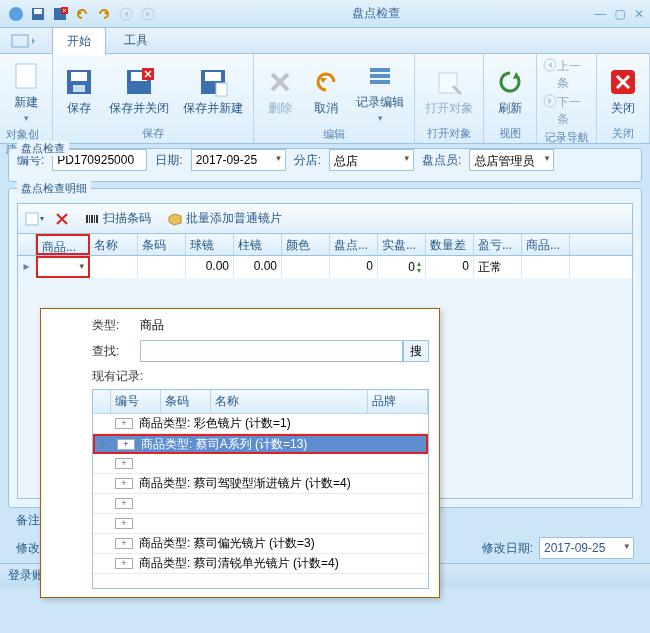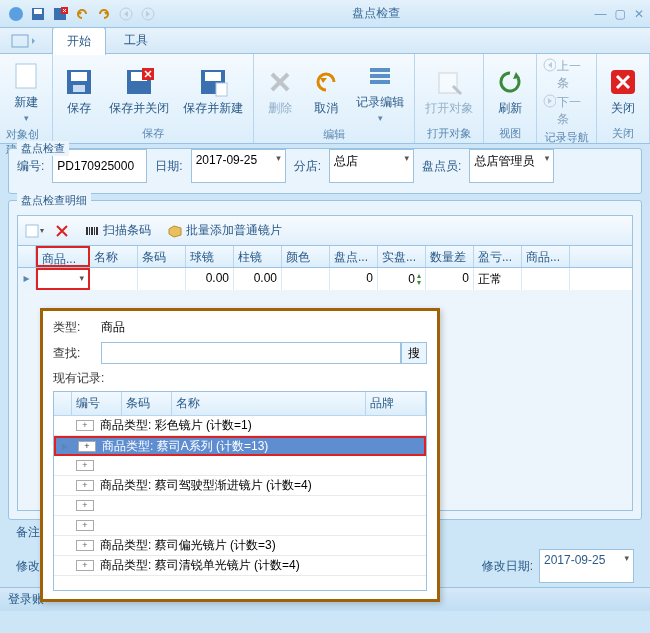--- a/index.html
+++ b/index.html
@@ -24,37 +24,37 @@
 .ribbon-label { color: #2b5a88; text-align: center; white-space: nowrap; }
 .ribbon-group-title { color: #5a86b0; font-size: 11px; margin-top: 2px; }
 .small-stack { display: flex; flex-direction: column; gap: 2px; }
 .small-item { display: flex; gap: 1px; color: #8ca8c0; cursor: pointer; }
 
 .content { padding: 4px 8px 0; }
 .groupbox { border: 1px solid #9bc2e0; border-radius: 3px; background: #eaf4fd; margin-bottom: 6px; position: relative; }
 .groupbox-title { position: absolute; top: -8px; left: 8px; background: #eaf4fd; padding: 0 4px; color: #2b5a88; font-size: 11px; }
 .form-row { display: flex; align-items: center; gap: 8px; padding: 0 8px 10px; }
 .form-row label { color: #2b5a88; }
-.input { background: #fff; border: 1px solid #9bc2e0; padding: 3px 4px; height: 34px; }
+.input { background: #fff; border: 1px solid #9bc2e0; padding: 3px 4px; height: 22px; }
 
 .detail-container { border: 1px solid #9bc2e0; border-radius: 3px; background: #eaf4fd; padding: 14px 8px 8px; position: relative; }
 .inner-panel { border: 1px solid #9bc2e0; background: #edf5fc; }
 .toolbar { height: 30px; background: linear-gradient(#f7fbff, #e2f0fb); display: flex; align-items: center; gap: 4px; padding: 0 4px; border-bottom: 1px solid #9bc2e0; }
 .tb-btn { width: 24px; height: 24px; display: flex; align-items: center; justify-content: center; cursor: pointer; }
 .scan-input { flex: 0 0 180px; height: 22px; border: 1px solid #c8c8c8; color: #b8b8b8; padding: 0 4px; font-size: 14px; background: #fff; }
 .tb-link { color: #2b5a88; cursor: pointer; display: flex; align-items: center; gap: 3px; padding: 0 6px; }
 
 .grid-head { height: 22px; background: linear-gradient(#f2f9ff, #dceefb); display: flex; border-bottom: 1px solid #9bc2e0; }
 .grid-head .cell { border-right: 1px solid #b8d6ee; padding: 3px 4px; color: #2b5a88; overflow: hidden; white-space: nowrap; text-overflow: ellipsis; }
 .grid-row { height: 22px; display: flex; background: #fff; }
 .grid-row .cell { border-right: 1px solid #d8e8f5; padding: 3px 4px; text-align: right; overflow: hidden; }
 .red-box { border: 2px solid #d22 !important; }
 .dd-arrow { float: right; color: #555; font-size: 9px; }
 
-.dropdown { position: absolute; left: 40px; top: 308px; width: 400px; background: #fff; border: 3px solid #a16207; box-shadow: 2px 2px 6px rgba(0,0,0,.2); }
+.dropdown { position: absolute; left: 40px; top: 308px; width: 400px; background: #fff; border: 1px solid #a16207; box-shadow: 2px 2px 6px rgba(0,0,0,.2); padding-left: 41px; }
 .dropdown-inner { padding: 8px 10px; }
 .dd-row { display: flex; align-items: center; margin-bottom: 6px; }
 .dd-row label { width: 48px; color: #333; }
 .search-input { flex: 1; height: 22px; border: 1px solid #9bc2e0; padding: 0 4px; }
 .search-btn { width: 26px; height: 22px; border: 1px solid #9bc2e0; background: #eaf4fd; cursor: pointer; }
 .ex-label { color: #333; margin: 4px 0; }
 .ex-list { border: 1px solid #9bc2e0; height: 200px; overflow-y: scroll; background: #fff; position: relative; }
 .ex-head { display: flex; background: linear-gradient(#f2f9ff, #dceefb); border-bottom: 1px solid #b8d6ee; position: sticky; top: 0; }
 .ex-head .hc { border-right: 1px solid #b8d6ee; padding: 3px 4px; color: #2b5a88; }
 .ex-row { display: flex; align-items: center; height: 20px; border-bottom: 1px solid #eaeaea; }

